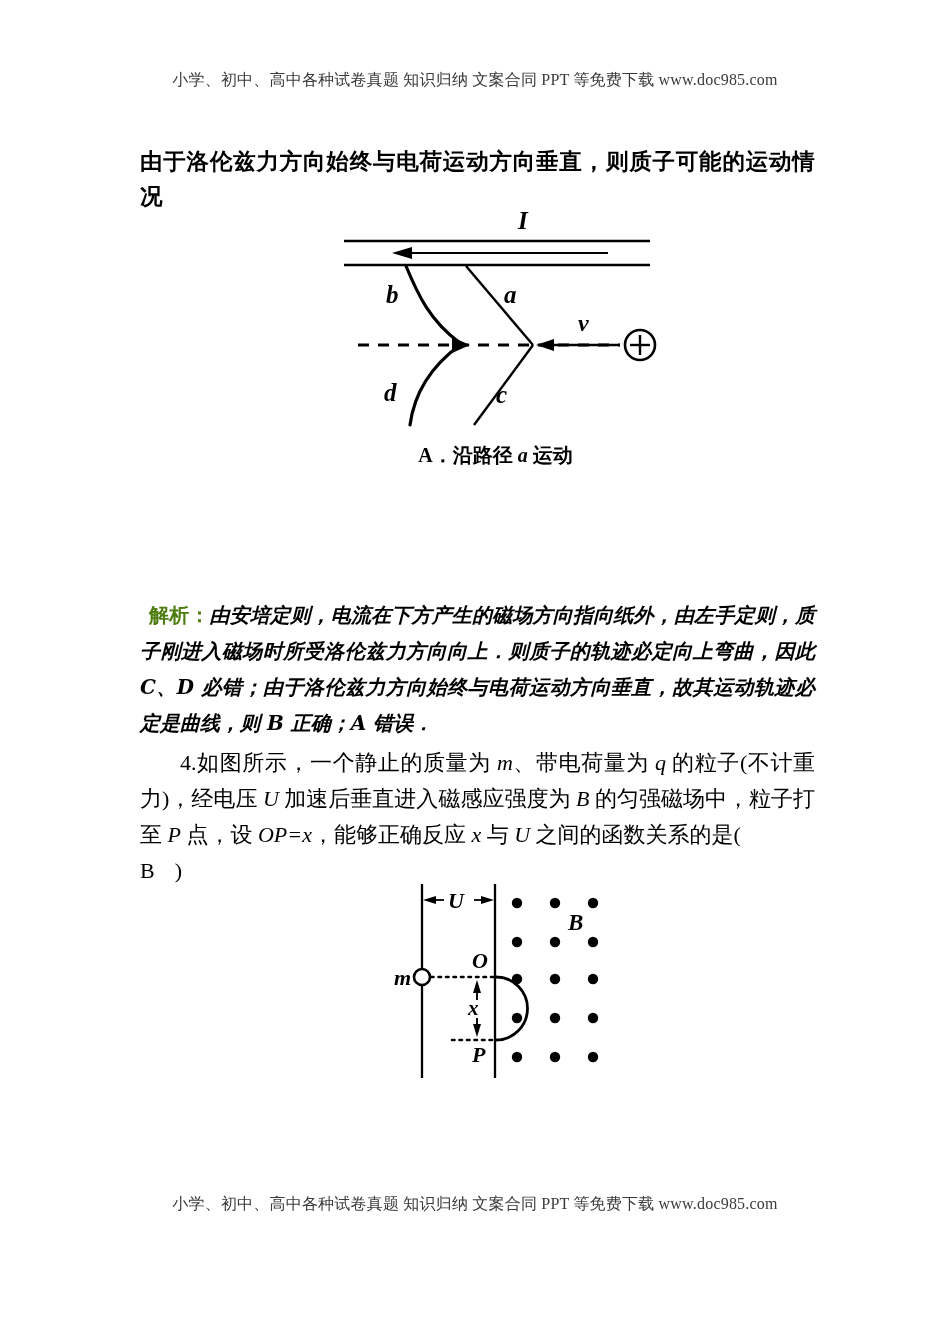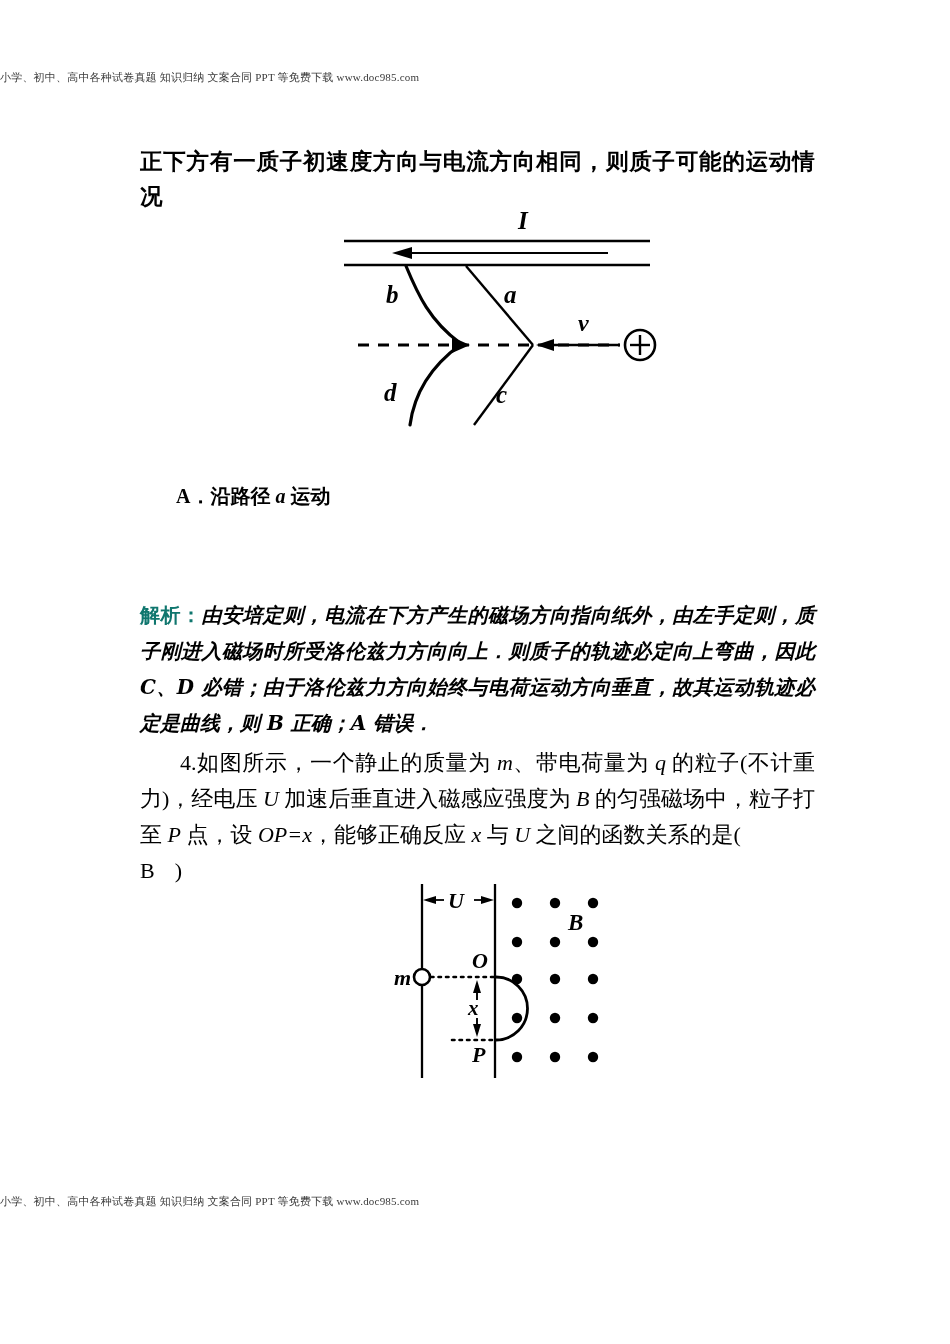--- a/index.html
+++ b/index.html
@@ -18,23 +18,23 @@
     background: #ffffff;
     overflow: hidden;
     box-sizing: border-box;
   }
 
   
   .runner {
     position: absolute;
     left: 0;
     width: 950px;
-    text-align: left;
-    font-family: "Liberation Serif", "DejaVu Serif", serif;
-    font-size: 11px;
+    text-align: center;
+    font-family: "Liberation Serif", "DejaVu Serif", serif;
+    font-size: 16px;
     color: #3a3a3a;
     letter-spacing: 0.2px;
     white-space: nowrap;
   }
   #runner-top { top: 70px; }
   #runner-bottom { top: 1194px; }
 
   
   .col {
     position: absolute;
@@ -65,22 +65,23 @@
   .jiexi {
     font-family: "DejaVu Serif", "Liberation Serif", serif;
     font-size: 20px;
     font-weight: 700;
     line-height: 36px;
     text-align: justify;
     text-justify: inter-ideograph;
     font-style: italic;
   }
   .jiexi-label {
-    color: #0f766e;
+    color: #4d7c0f;
     font-style: normal;
+    margin-left: 9px;
   }
 
   .q4 {
     font-family: "Liberation Serif", "DejaVu Serif", serif;
     font-size: 22px;
     font-weight: 400;
     line-height: 36px;
     text-align: justify;
     text-justify: inter-ideograph;
   }
@@ -100,21 +101,21 @@
   }
 </style>
 </head>
 <body>
 
 <div id="page">
 
   <div class="runner" id="runner-top">小学、初中、高中各种试卷真题 知识归纳 文案合同 PPT 等免费下载  www.doc985.com</div>
 
   <div class="col" style="top: 144px;">
-    <div class="qline">正下方有一质子初速度方向与电流方向相同，则质子可能的运动情况</div>
+    <div class="qline">由于洛伦兹力方向始终与电荷运动方向垂直，则质子可能的运动情况</div>
   </div>
 
   <div class="fig" id="figure-1" style="left: 330px; top: 203px;">
     <svg width="350" height="225" viewBox="0 0 350 225">
 
       <text class="mi" x="188" y="26" font-size="25">I</text>
 
       <line x1="14" y1="38" x2="320" y2="38" stroke="#000" stroke-width="2.6"></line>
       <line x1="14" y1="62" x2="320" y2="62" stroke="#000" stroke-width="2.6"></line>
 
@@ -141,21 +142,21 @@
       <line x1="300" y1="142" x2="320" y2="142" stroke="#000" stroke-width="2.4"></line>
       <line x1="310" y1="132" x2="310" y2="152" stroke="#000" stroke-width="2.4"></line>
 
       <text class="mi" x="56" y="100" font-size="25">b</text>
       <text class="mi" x="174" y="100" font-size="25">a</text>
       <text class="mi" x="54" y="198" font-size="25">d</text>
       <text class="mi" x="166" y="200" font-size="25">c</text>
     </svg>
   </div>
 
-  <div class="col" style="top: 479px;">
+  <div class="col" style="top: 438px; text-align: center;">
     <div class="opt">
       <span>A．</span><span>沿路径 </span><span class="ital">a</span><span> 运动</span>
     </div>
   </div>
 
   <div class="col" style="top: 597px;">
     <div class="jiexi">
       <span class="jiexi-label">解析：</span><span>由安培定则，电流在下方产生的磁场方向指向纸外，由左手定则，质子刚进入磁场时所受洛伦兹力方向向上．则质子的轨迹必定向上弯曲，因此 C、D 必错；由于洛伦兹力方向始终与电荷运动方向垂直，故其运动轨迹必定是曲线，则 B 正确；A 错误．</span>
     </div>
   </div>

